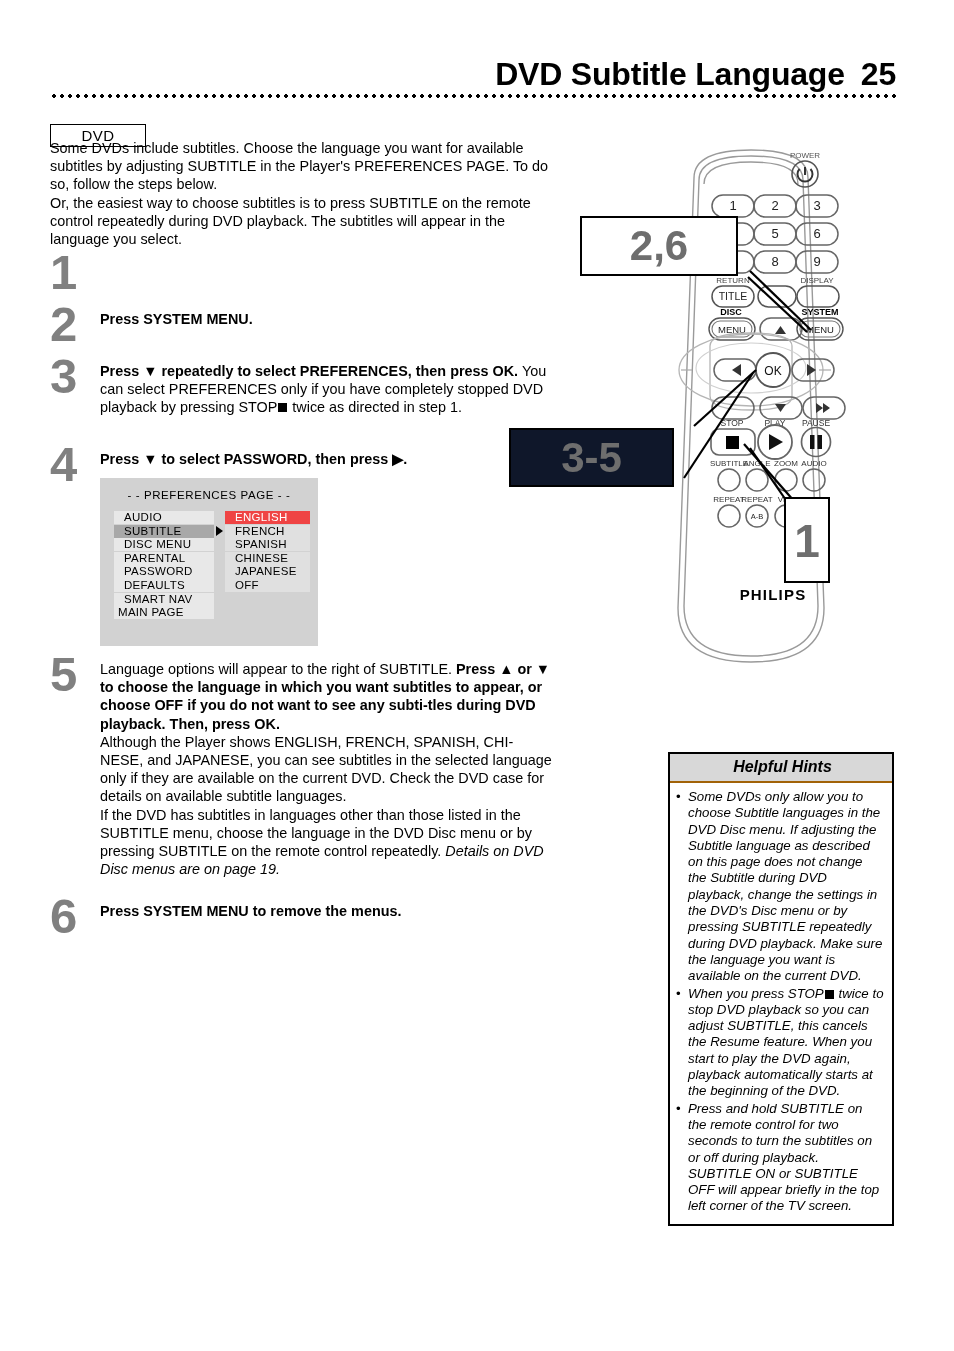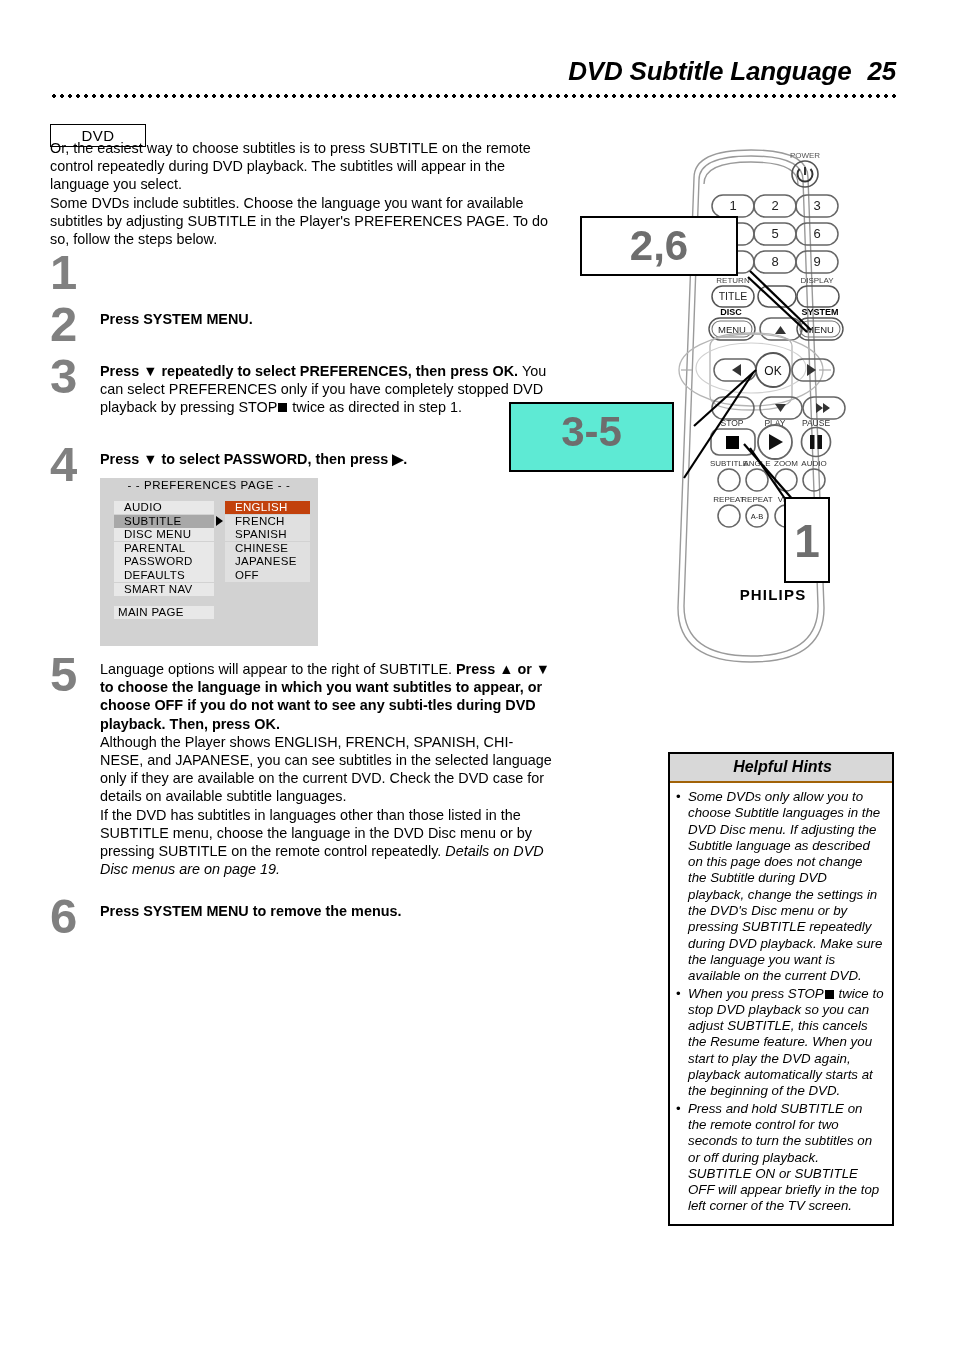--- a/index.html
+++ b/index.html
@@ -14,23 +14,22 @@
     font-family: "Liberation Sans", sans-serif;
     color: #000;
     overflow: hidden;
   }
 
   
   .page-title {
     position: absolute;
     top: 56px;
     right: 58px;
-    font-size: 26px;
+    font-size: 32px;
     font-weight: bold;
-    font-style: italic;
     letter-spacing: -0.2px;
     white-space: nowrap;
   }
   .page-title .pgnum {
     margin-left: 16px;
   }
   .dotted-rule {
     position: absolute;
     left: 50px;
     top: 94px;
@@ -118,21 +117,21 @@
     top: 478px;
     width: 218px;
     height: 168px;
     background: #d2d2d2;
     box-sizing: border-box;
   }
   .osd-title {
     text-align: center;
     font-size: 11.5px;
     letter-spacing: .6px;
-    padding-top: 1px;
+    padding-top: 11px;
     padding-bottom: 4px;
     color: #000;
   }
   .osd-inner {
     position: relative;
     padding: 6px 0 0 0;
   }
   .osd-row {
     position: relative;
     height: 13.6px;
@@ -154,21 +153,21 @@
   }
   .osd-left.sel {
     background: #a8a8a8;
   }
   .osd-right {
     left: 125px;
     width: 85px;
     background: #e0e0e0;
   }
   .osd-right.sel {
-    background: #c2410c;
+    background: #ef4444;
     color: #fff;
   }
   .osd-arrow {
     position: absolute;
     left: 116px;
     top: 1px;
     width: 0; height: 0;
     border-left: 7px solid #000;
     border-top: 5.5px solid transparent;
     border-bottom: 5.5px solid transparent;
@@ -241,22 +240,22 @@
 </head>
 <body>
 
 <div class="page-title">
   <span>DVD Subtitle Language</span><span class="pgnum">25</span>
 </div>
 <div class="dotted-rule"></div>
 <div class="disc-tag">DVD</div>
 
 <div class="intro">
+  <p>Some DVDs include subtitles. Choose the language you want for available subtitles by adjusting SUBTITLE in the Player's PREFERENCES PAGE. To do so, follow the steps below.</p>
   <p>Or, the easiest way to choose subtitles is to press SUBTITLE on the remote control repeatedly during DVD playback. The subtitles will appear in the language you select.</p>
-  <p>Some DVDs include subtitles. Choose the language you want for available subtitles by adjusting SUBTITLE in the Player's PREFERENCES PAGE. To do so, follow the steps below.</p>
 </div>
 
 <div class="steps">
 
   <div class="step" id="step1">
     <div class="step-num">1</div>
   </div>
 
   <div class="step" id="step2">
     <div class="step-num">2</div>
@@ -460,21 +459,21 @@
     <path d="M86 340 L155 235"></path>
     <path d="M146 306 L196 363"></path>
     <path d="M152 310 L192 368"></path>
   </g>
 </svg>
 
 <div style="position:absolute;left:-18px;top:78px;width:158px;height:60px;background:#fff;border:2.5px solid #000;box-sizing:border-box;">
   <div style="font-size:42px;font-weight:bold;color:#6e6e6e;text-align:center;line-height:55px;font-family:'Liberation Sans',sans-serif;">2,6</div>
 </div>
 
-<div style="position:absolute;left:-89px;top:264px;width:165px;height:70px;background:#5eead4;border:2.5px solid #000;box-sizing:border-box;">
+<div style="position:absolute;left:-89px;top:290px;width:165px;height:59px;background:#0f172a;border:2.5px solid #000;box-sizing:border-box;">
   <div style="font-size:42px;font-weight:bold;color:#6e6e6e;text-align:center;line-height:55px;font-family:'Liberation Sans',sans-serif;">3-5</div>
 </div>
 
 <div style="position:absolute;left:186px;top:359px;width:46px;height:86px;background:#fff;border:2.5px solid #000;box-sizing:border-box;">
   <div style="font-size:46px;font-weight:bold;color:#6e6e6e;text-align:center;line-height:84px;font-family:'Liberation Sans',sans-serif;">1</div>
 </div>
 </div>
 
 <div class="hints">
   <div class="hints-title">Helpful Hints</div>

